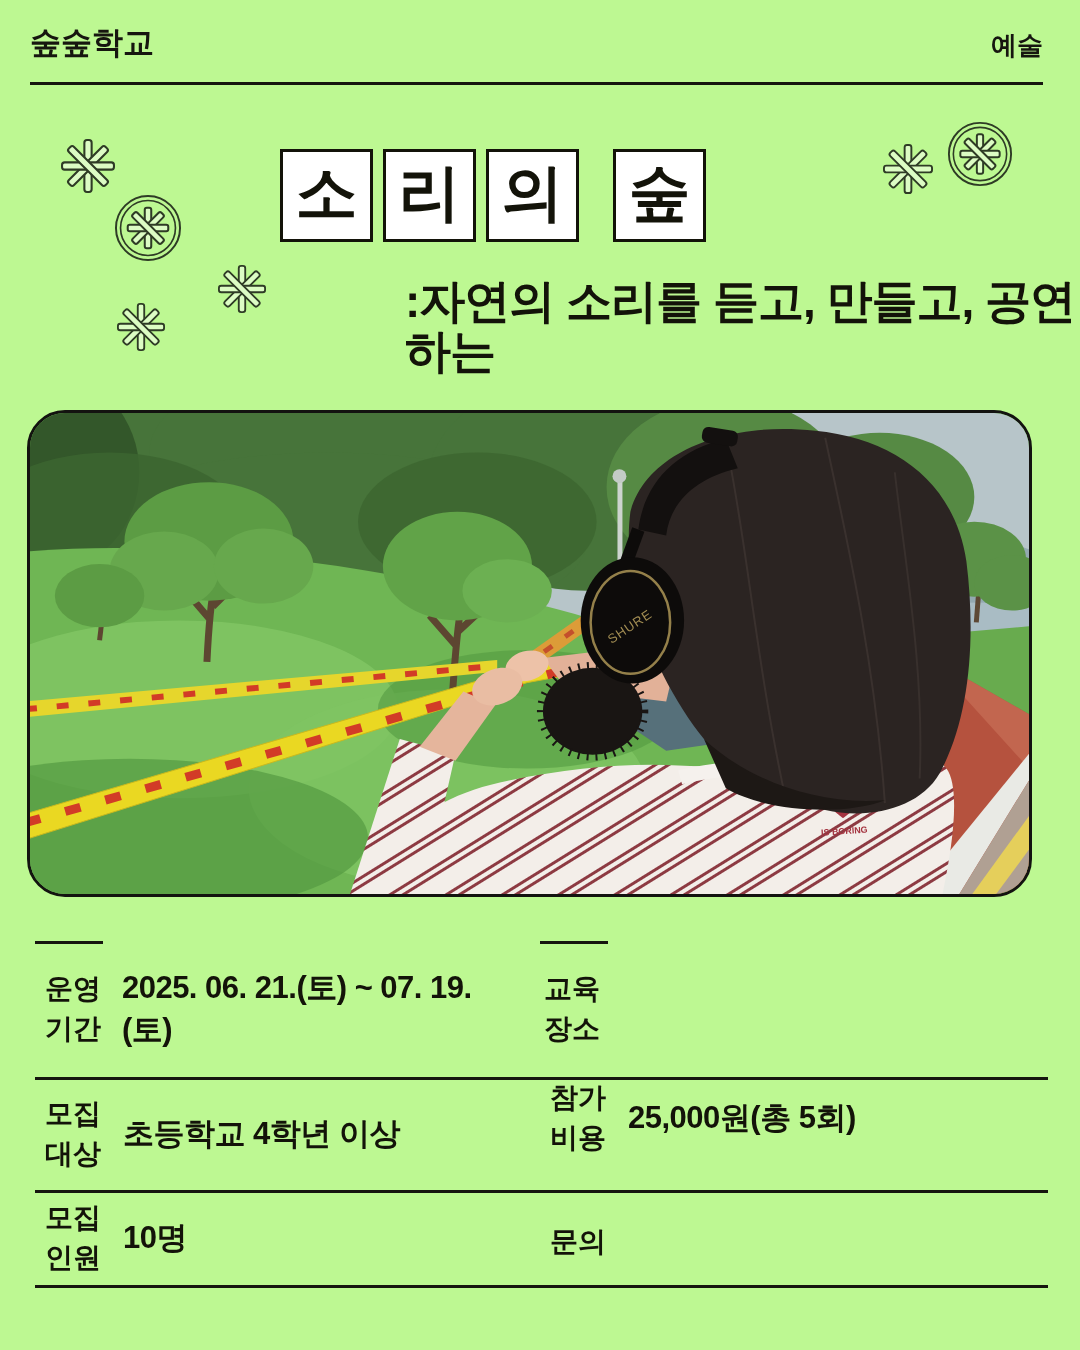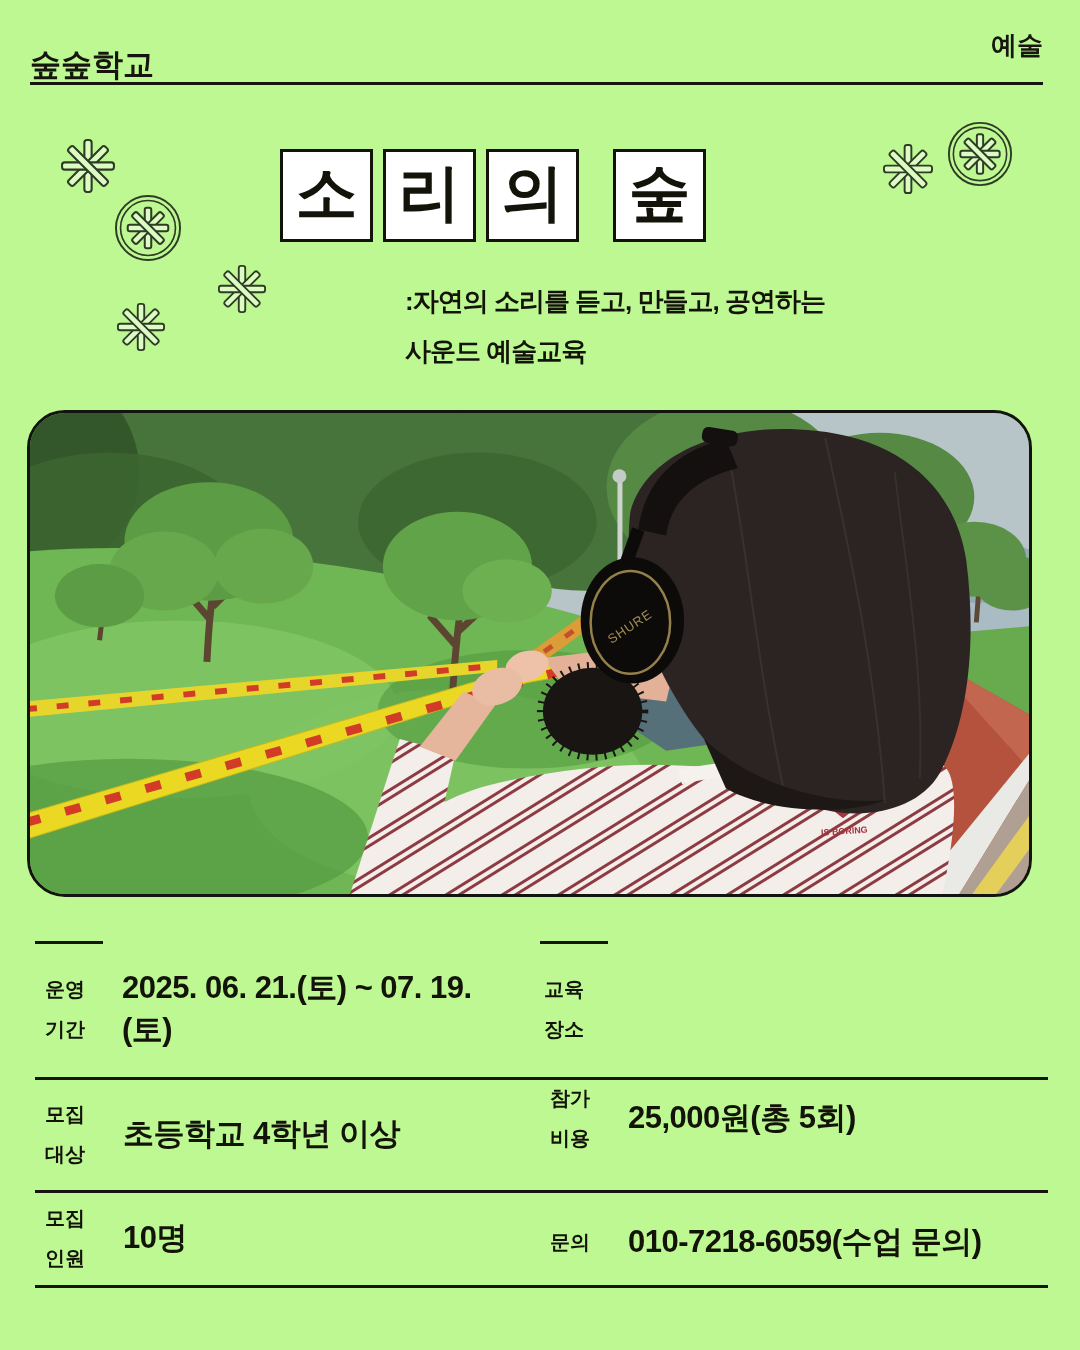--- a/index.html
+++ b/index.html
@@ -2,43 +2,43 @@
 <html><head>
 <meta charset="utf-8">
 <style>
   html,body{margin:0;padding:0;}
   .poster{
     position:relative; width:1080px; height:1350px; overflow:hidden;
     background:#bdf892; color:#16160f;
     font-family:"Liberation Sans","DejaVu Sans",sans-serif;
   }
   
-  .hdr-left{position:absolute;left:30px;top:44px;font-size:31px;font-weight:800;}
+  .hdr-left{position:absolute;left:30px;top:22px;font-size:31px;font-weight:800;}
   .hdr-right{position:absolute;right:37px;top:28px;font-size:26px;font-weight:800;}
   .hdr-rule{position:absolute;left:30px;top:82px;width:1013px;border-top:3px solid #16160f;}
   
   .title-row{position:absolute;left:280px;top:149px;display:flex;gap:10px;}
   .tbox{width:93px;height:93px;box-sizing:border-box;background:#ffffff;border:3px solid #131309;
         display:flex;align-items:center;justify-content:center;
         font-size:62px;font-weight:900;color:#131309;padding-bottom:5px;}
   .tbox.last{margin-left:24px;}
   
-  .subtitle{position:absolute;left:405px;top:276px;font-size:26px;font-weight:800;
+  .subtitle{position:absolute;left:405px;top:276px;font-size:46px;font-weight:800;
             line-height:50px;letter-spacing:-1px;color:#131309;}
   
   .deco{position:absolute;}
   
   .photo{position:absolute;left:27px;top:410px;width:1005px;height:487px;box-sizing:border-box;
          border:3px solid #131310;border-radius:38px;overflow:hidden;background:#6fb654;}
   .photo svg{display:block;width:100%;height:100%;}
   
   .rule{position:absolute;left:35px;width:1013px;border-top:3px solid #16160f;}
   .overline{position:absolute;top:941px;width:68px;border-top:3px solid #16160f;}
   .cell{position:absolute;display:flex;align-items:center;}
-  .cell .lbl{width:64px;font-size:20px;font-weight:700;line-height:40px;color:#131309;}
+  .cell .lbl{width:64px;font-size:28px;font-weight:700;line-height:40px;color:#131309;}
   .cell .val{margin-left:14px;font-size:31px;font-weight:700;letter-spacing:-0.5px;color:#131309;}
   .cell .val.two{line-height:47px;}
 </style>
 </head>
 <body>
 
 <div class="poster">
 
   <div class="hdr-left">숲숲학교</div>
   <div class="hdr-right">예술</div>
@@ -96,21 +96,20 @@
     <div class="tbox">
         <span>의</span>
       </div>
     <div class="tbox last">
         <span>숲</span>
       </div>
   </div>
 
   <div class="subtitle">
     <div>:자연의 소리를 듣고, 만들고, 공연하는</div>
-    <div>사운드 예술교육</div>
   </div>
 
   <div class="photo">
     <svg viewBox="0 0 1005 487" preserveAspectRatio="none">
       <defs>
         <pattern id="stripes" width="30" height="30" patternUnits="userSpaceOnUse" patternTransform="rotate(-32)">
           <rect width="30" height="30" fill="#f3eee9"></rect>
           <rect y="4" width="30" height="3" fill="#8d3a42"></rect>
           <rect y="11" width="30" height="3" fill="#8d3a42"></rect>
         </pattern>
@@ -267,19 +266,18 @@
       <div>모집</div>
       <div>인원</div>
     </div>
     <div class="val">10명</div>
   </div>
   <div class="cell" style="left:550px;top:1190px;height:103px;width:500px">
     <div class="lbl">
       <div>문의</div>
     </div>
     <div class="val two">
-      <div>010-7218-6059(수업 문의)</div>
     </div>
   </div>
 
   <div class="rule" style="top:1285px"></div>
 
 </div>
 
 </body></html>

